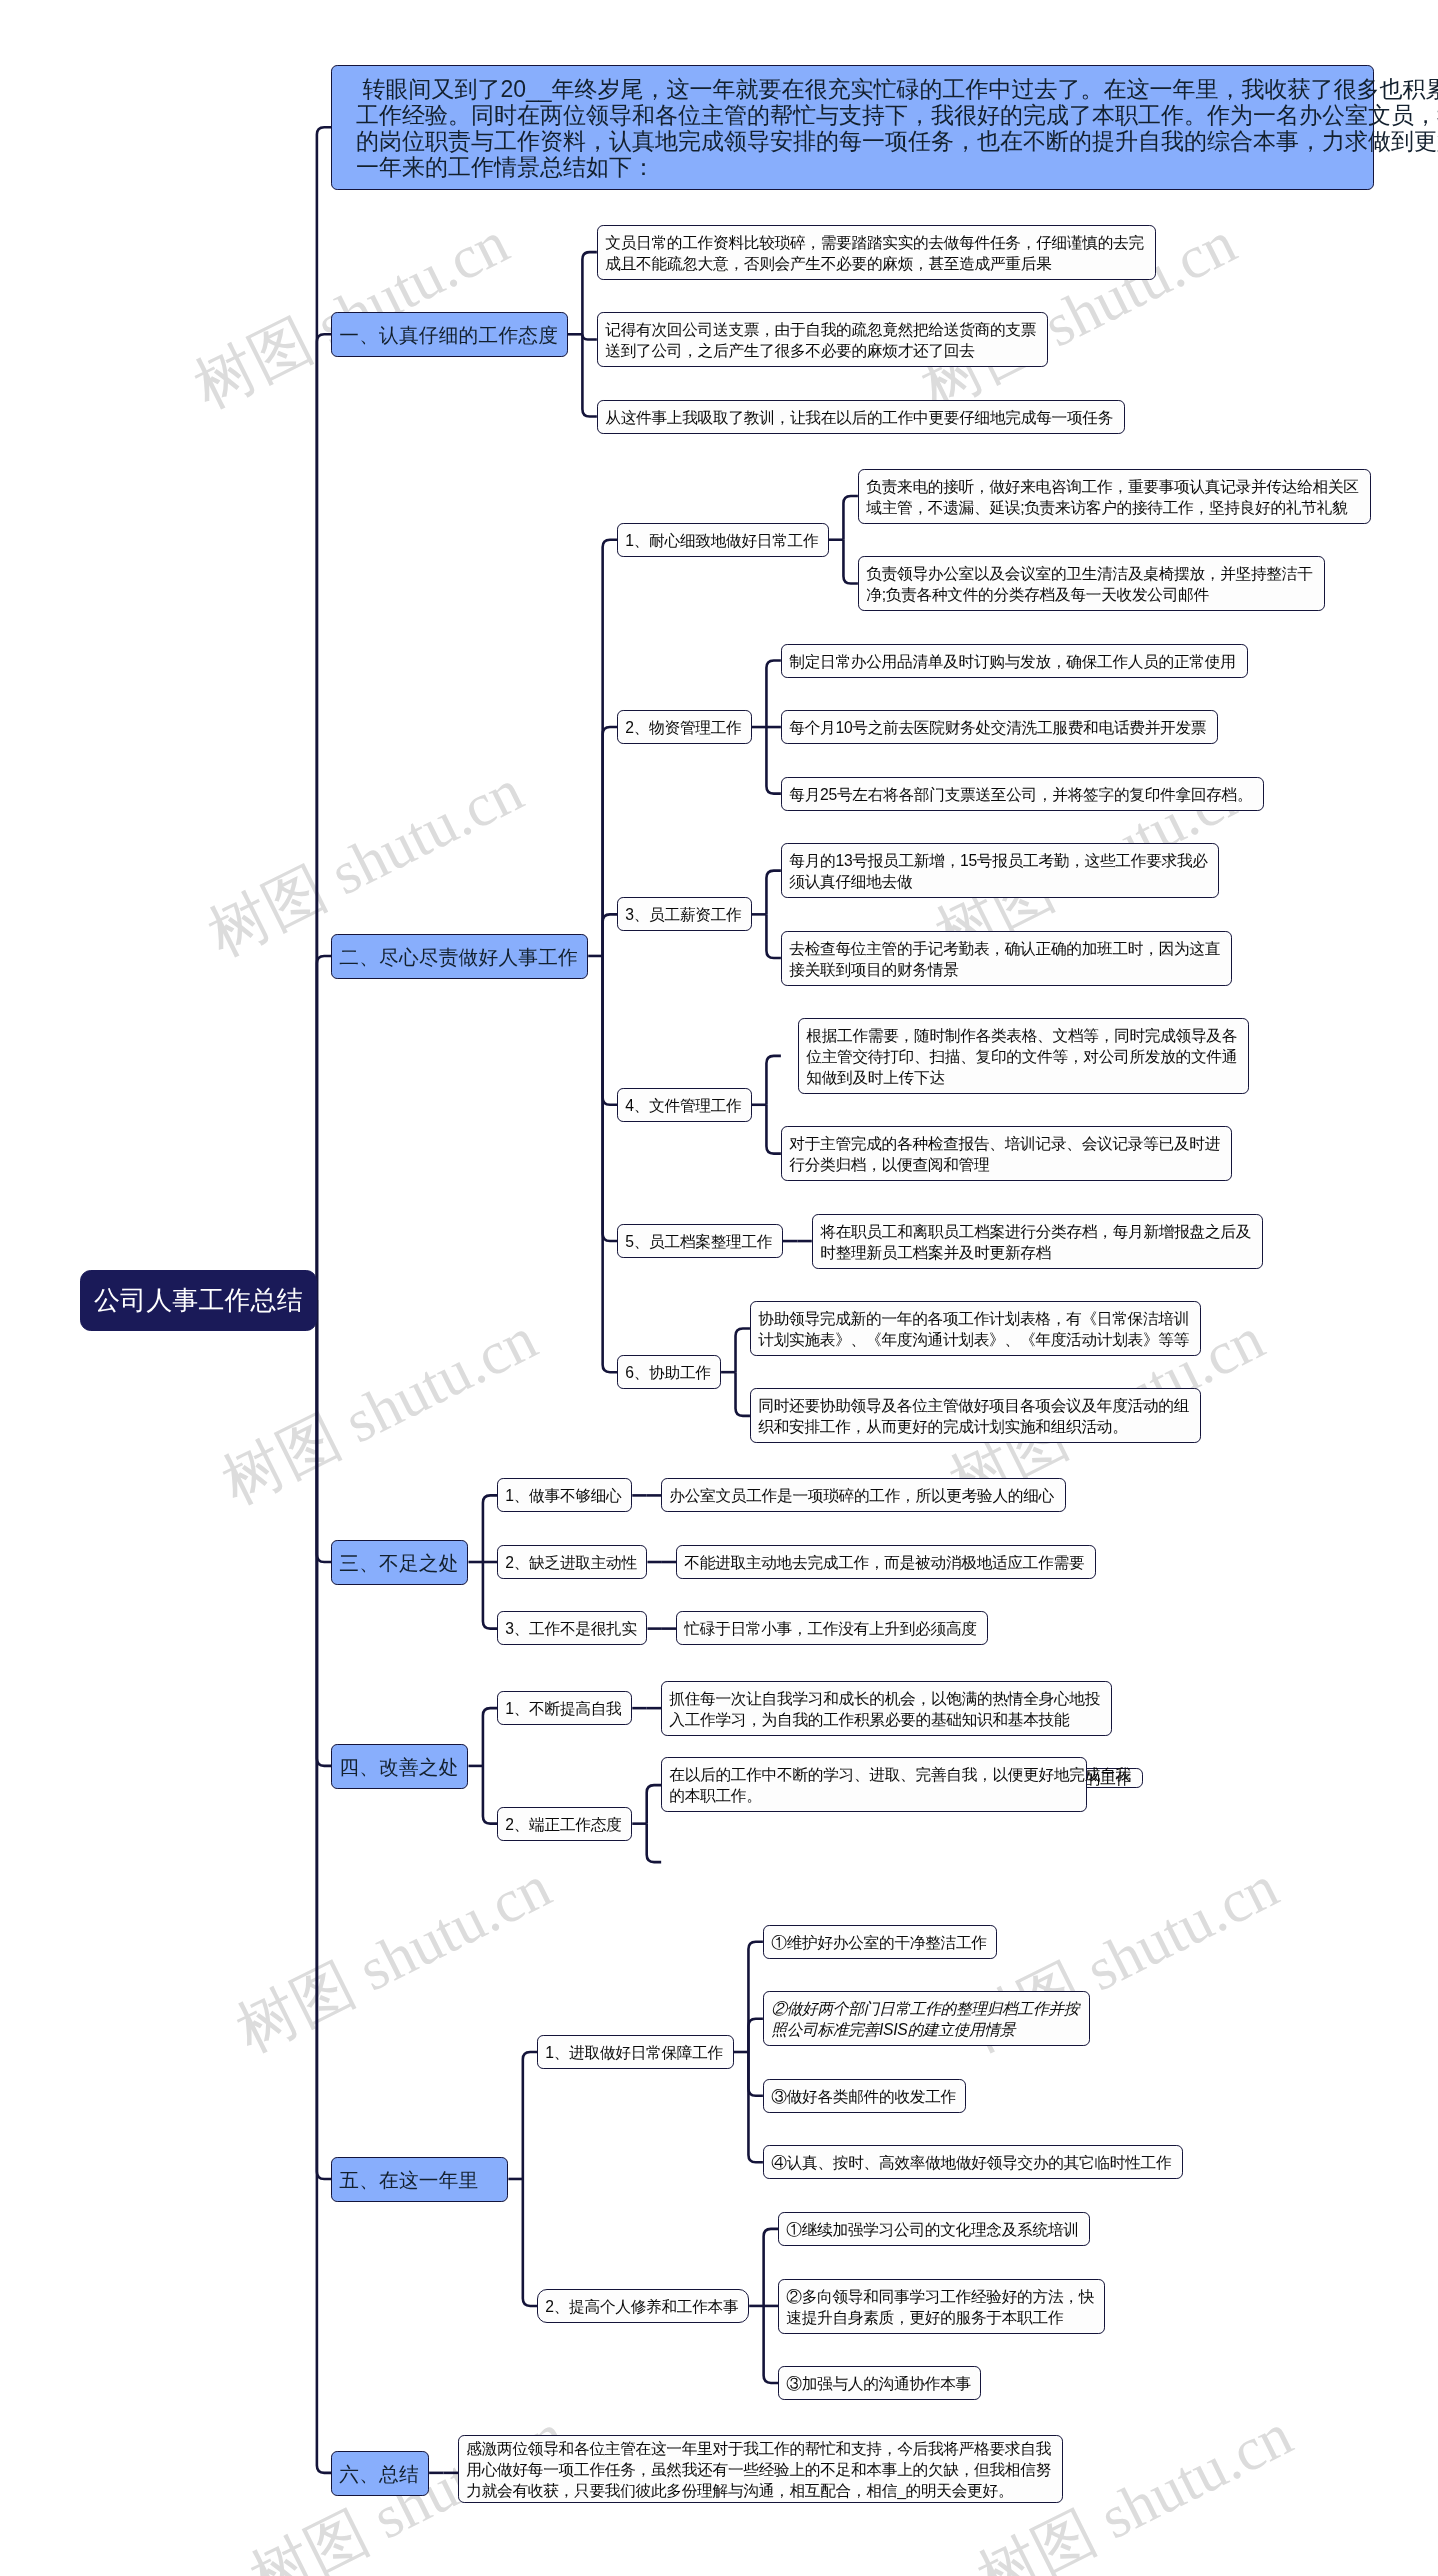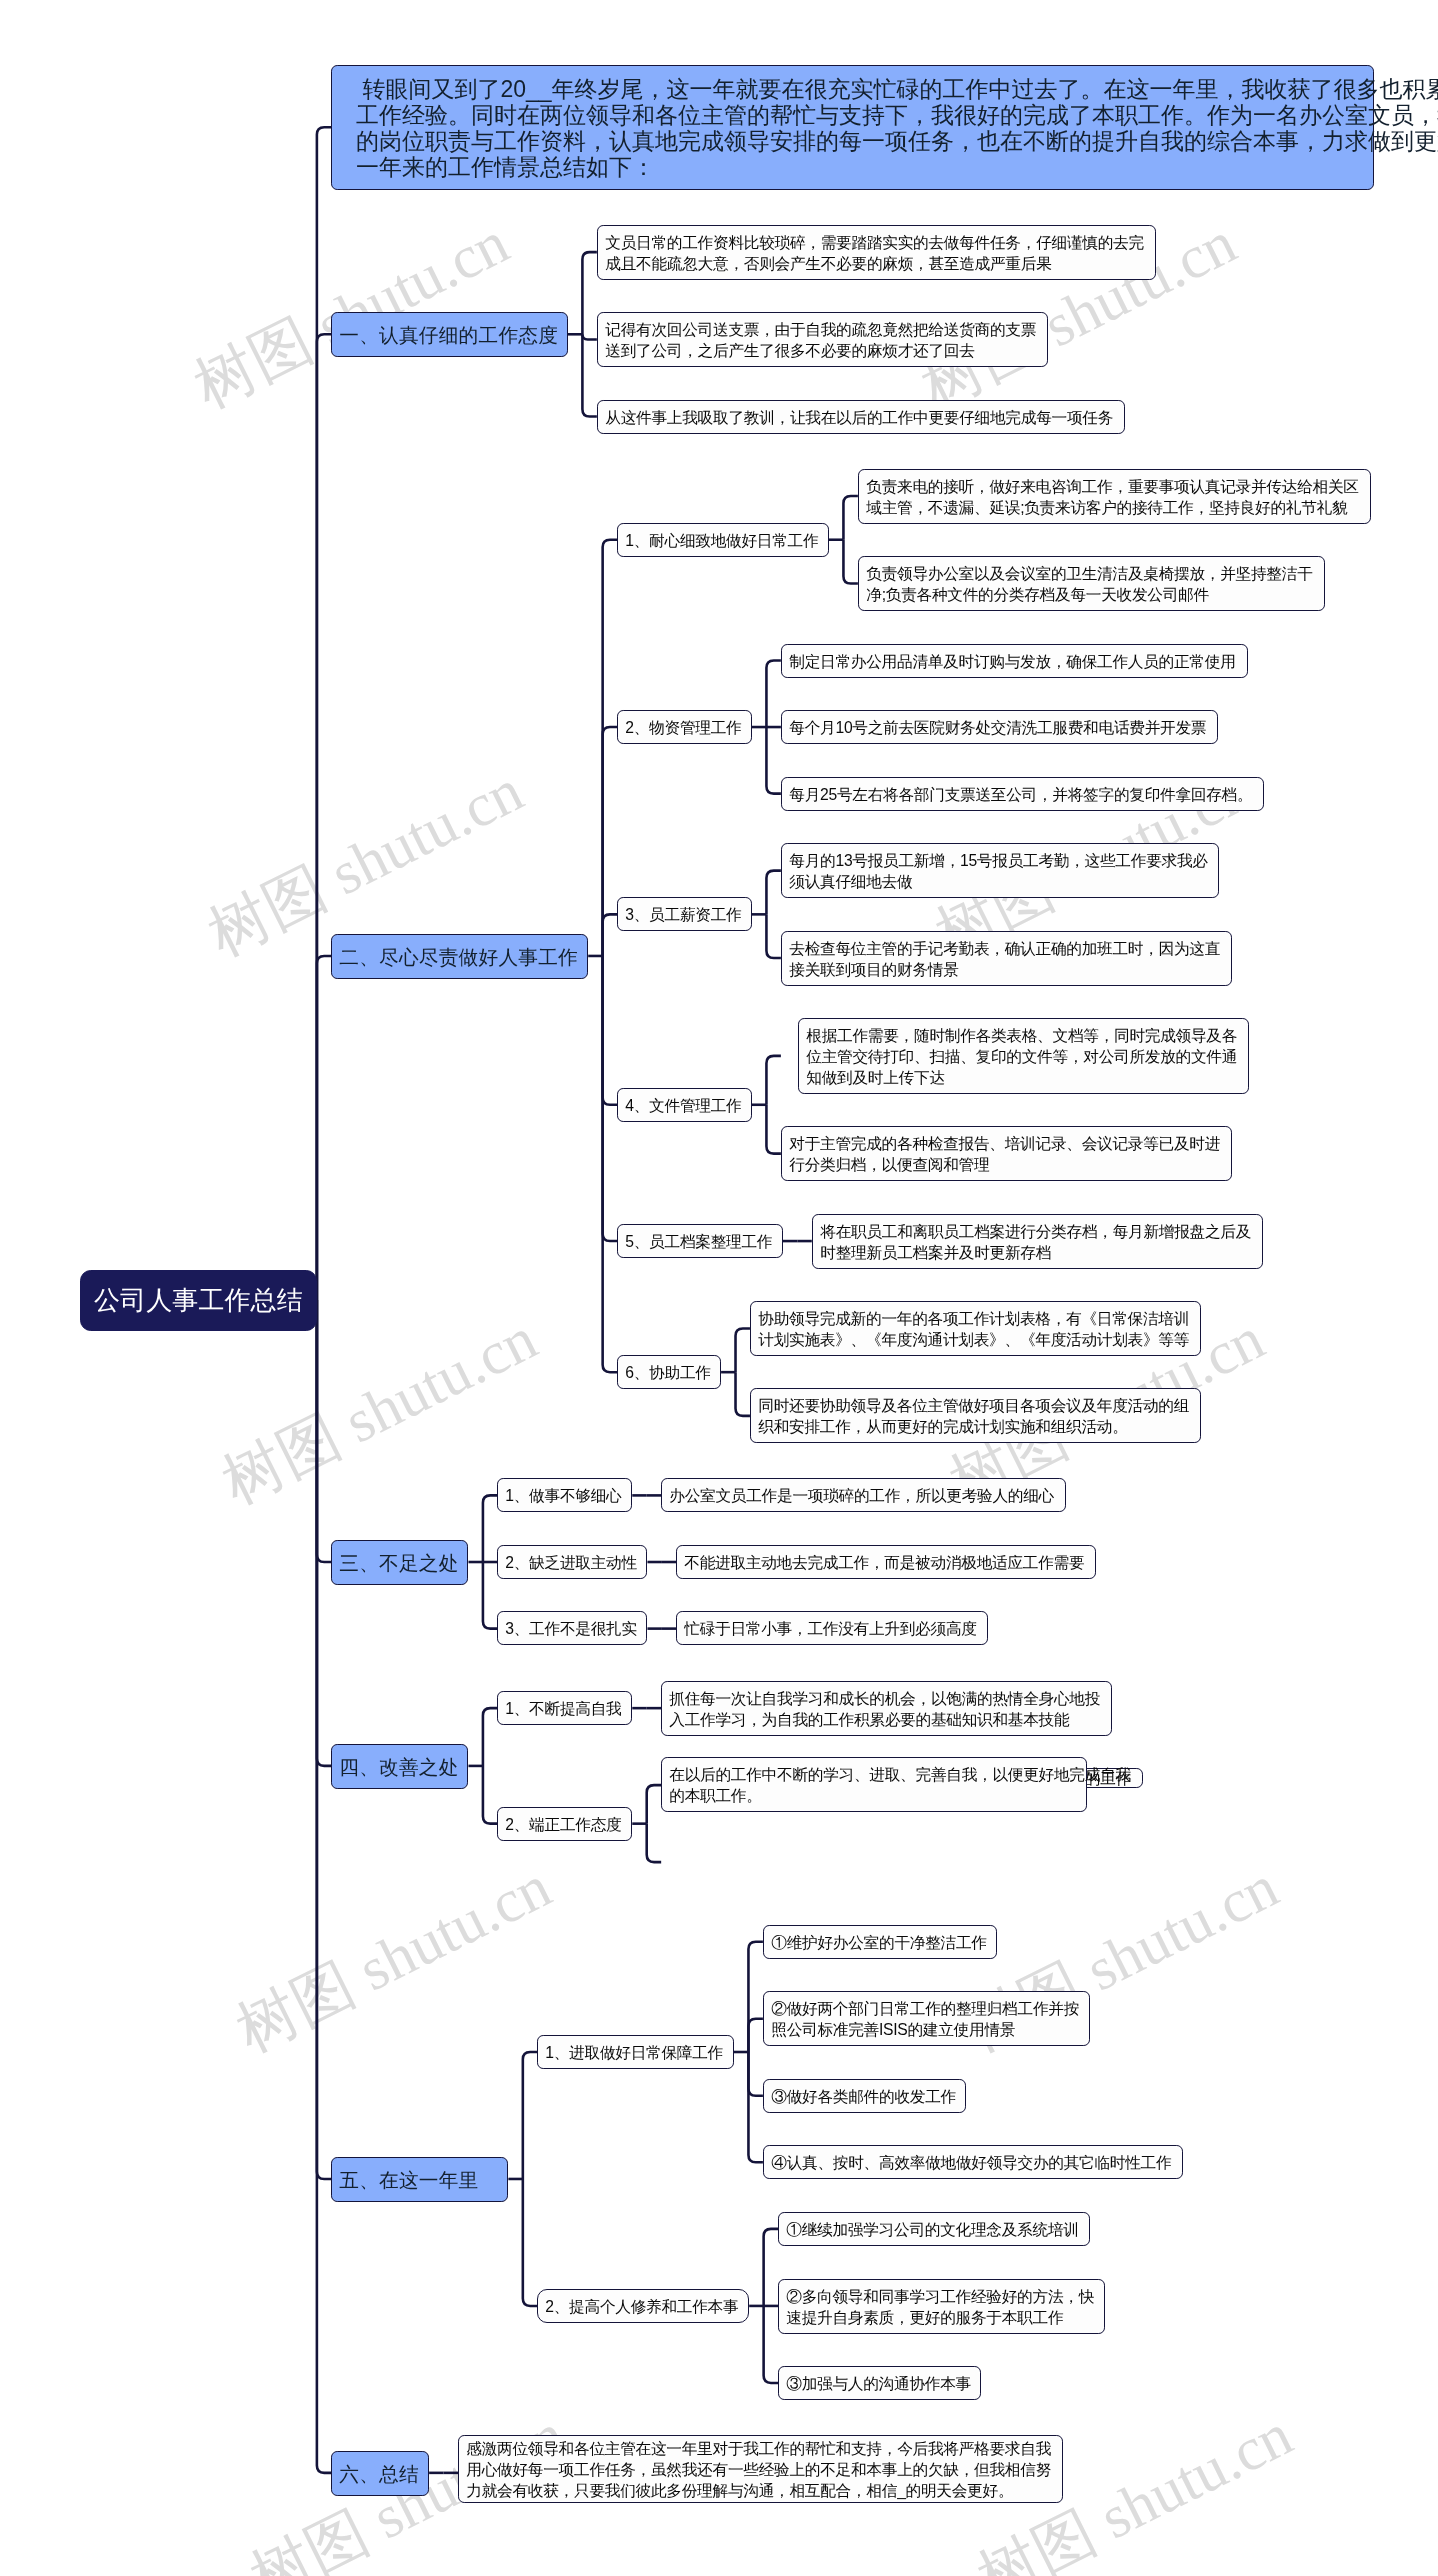--- a/index.html
+++ b/index.html
@@ -239,21 +239,21 @@
     </div>
     <div class="node n-l1" style="left: 331px; top: 2157px; width: 177px; height: 45px;">
       <span class="t">五、在这一年里</span>
     </div>
     <div class="node n-l2" style="left: 537px; top: 2035px; width: 197px; height: 34px;">
       <span class="t">1、进取做好日常保障工作</span>
     </div>
     <div class="node n-l3" style="left: 763px; top: 1925px; width: 234px; height: 34px;">
       <span class="t">①维护好办公室的干净整洁工作</span>
     </div>
-    <div class="node n-l3" style="left: 763px; top: 1991px; width: 327px; height: 55px;">
+    <div class="node n-l3" style="left: 763px; top: 1991px; width: 327px; height: 55px; font-style: italic;">
       <span class="t">②做好两个部门日常工作的整理归档工作并按
 照公司标准完善ISIS的建立使用情景</span>
     </div>
     <div class="node n-l3" style="left: 763px; top: 2079px; width: 203px; height: 34px;">
       <span class="t">③做好各类邮件的收发工作</span>
     </div>
     <div class="node n-l3" style="left: 763px; top: 2145px; width: 420px; height: 34px;">
       <span class="t">④认真、按时、高效率做地做好领导交办的其它临时性工作</span>
     </div>
     <div class="node n-l2" style="left: 537px; top: 2289px; width: 212px; height: 34px; border-radius: 10px;">

